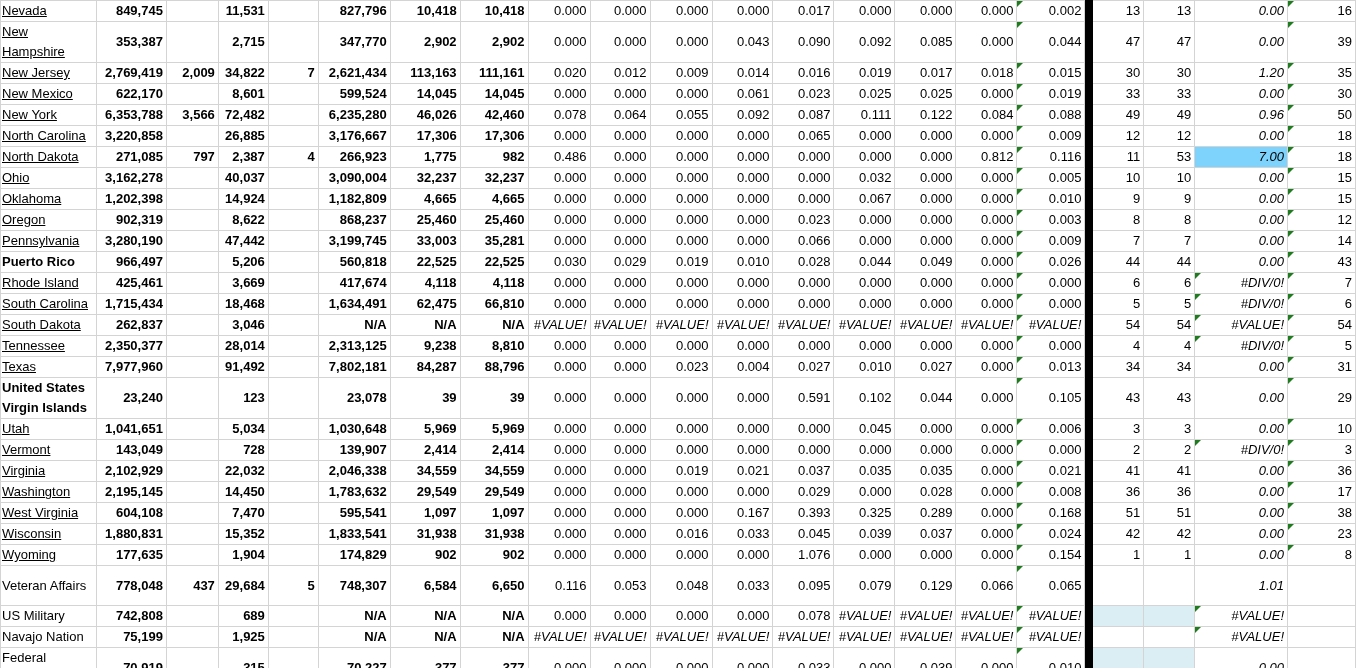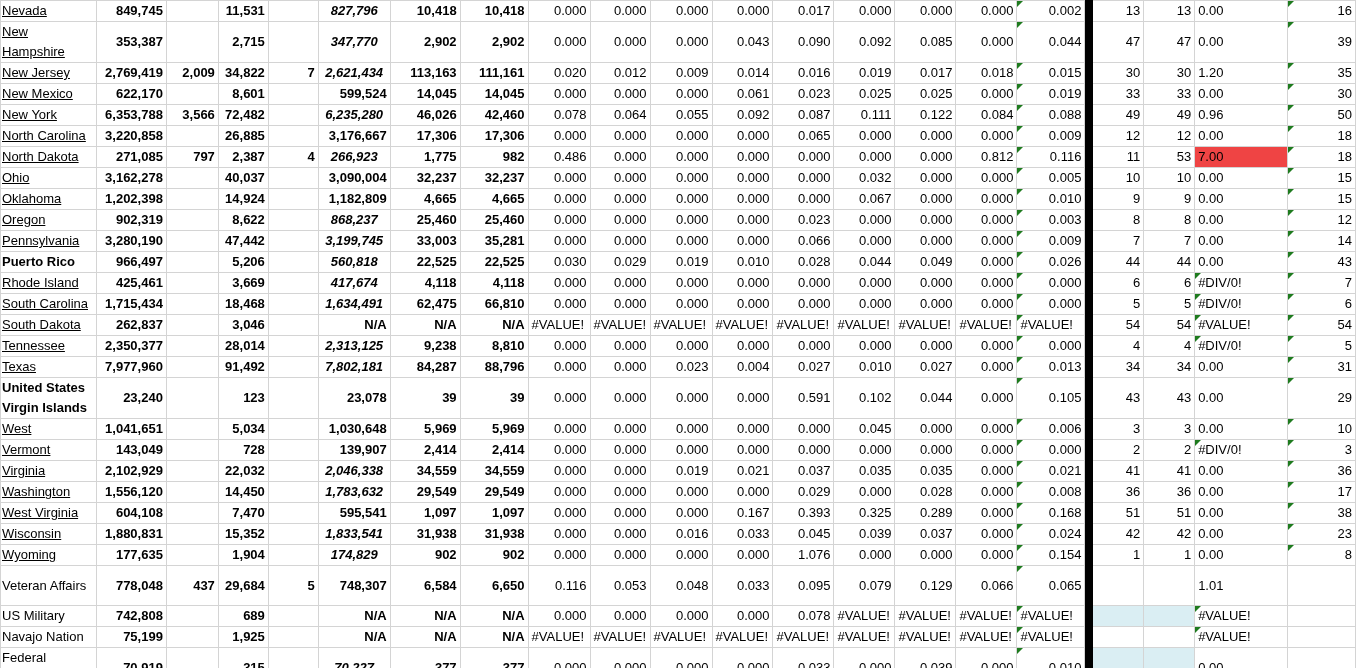--- a/index.html
+++ b/index.html
@@ -4,24 +4,24 @@
 <style>
   html, body { margin:0; padding:0; background:#fff; }
   body { width:1356px; height:668px; overflow:hidden; position:relative;
          font-family:"Liberation Sans", sans-serif; font-size:13px; color:#000; }
   table { border-collapse:collapse; table-layout:fixed; position:absolute; left:0; top:0; }
   td { border:1px solid #d4d4d4; padding:0 3px; white-space:nowrap; overflow:hidden;
        text-align:right; vertical-align:middle; position:relative; line-height:20px; }
   td.name { text-align:left; white-space:normal; line-height:20px; padding-left:1px; }
   td.name span.u { text-decoration:underline; }
   td.b { font-weight:bold; }
-  td.i { font-style:italic; font-weight:bold;text-align:center; }
-  td.c { text-align:left; }
+  td.i { font-weight:bold; }
+  td.c { text-align:right;font-style:italic; }
   td.sep { background:#000; border-color:#000; padding:0; }
-  td.pink { background:#ef4444; }
+  td.pink { background:#7dd3fc; }
   td.blue { background:#daeef3; }
   td.tri::before { content:""; position:absolute; left:0; top:0; width:0; height:0;
        border-top:6px solid #1e7b1e; border-right:6px solid transparent; }
   tr.r1 td { height:19px; }
   tr.r2 td { height:39px; }
 </style>
 </head>
 <body>
 
 <table>
@@ -476,21 +476,21 @@
         <td class="">0.044</td>
         <td class="">0.000</td>
         <td class=" tri">0.105</td>
         <td class="sep"></td>
         <td class="">43</td>
         <td class="">43</td>
         <td class="c">0.00</td>
         <td class="tri">29</td>
       </tr>
       <tr class="r1">
-        <td class="name"><span class="u">West</span></td>
+        <td class="name"><span class="u">Utah</span></td>
         <td class="b">1,041,651</td>
         <td class="b"></td>
         <td class="b">5,034</td>
         <td class="b"></td>
         <td class="b">1,030,648</td>
         <td class="b">5,969</td>
         <td class="b">5,969</td>
         <td class="">0.000</td>
         <td class="">0.000</td>
         <td class="">0.000</td>
@@ -549,21 +549,21 @@
         <td class="">0.000</td>
         <td class=" tri">0.021</td>
         <td class="sep"></td>
         <td class="">41</td>
         <td class="">41</td>
         <td class="c">0.00</td>
         <td class="tri">36</td>
       </tr>
       <tr class="r1">
         <td class="name"><span class="u">Washington</span></td>
-        <td class="b">1,556,120</td>
+        <td class="b">2,195,145</td>
         <td class="b"></td>
         <td class="b">14,450</td>
         <td class="b"></td>
         <td class="i">1,783,632</td>
         <td class="b">29,549</td>
         <td class="b">29,549</td>
         <td class="">0.000</td>
         <td class="">0.000</td>
         <td class="">0.000</td>
         <td class="">0.000</td>

